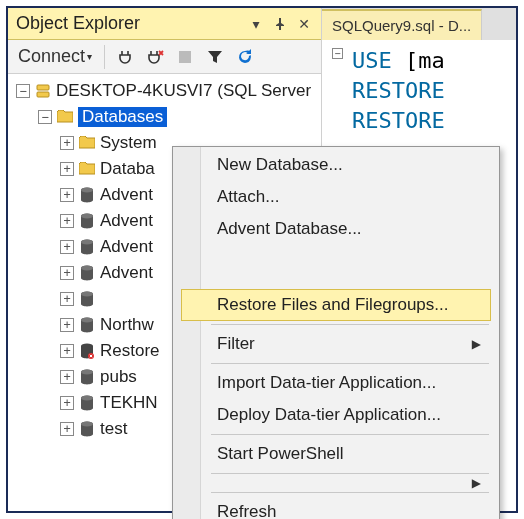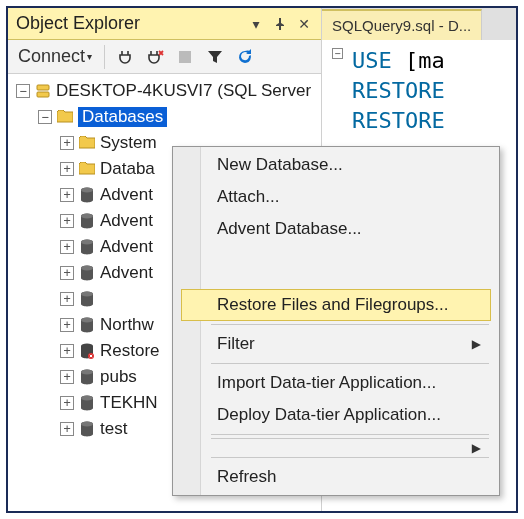--- a/index.html
+++ b/index.html
@@ -460,20 +460,23 @@
         <span class="sub">▶</span>
       </div>
       <div class="menu-sep"></div>
       <div class="menu-item">
         <span>Import Data-tier Application...</span>
       </div>
       <div class="menu-item">
         <span>Deploy Data-tier Application...</span>
       </div>
       <div class="menu-sep"></div>
+      <div class="menu-item">
+        <span>Start PowerShell</span>
+      </div>
       <div class="menu-sep"></div>
       <div class="menu-item">
         <span class="sub">▶</span>
       </div>
       <div class="menu-sep"></div>
       <div class="menu-item">
         <span>Refresh</span>
       </div>
     </div>
 </div>

